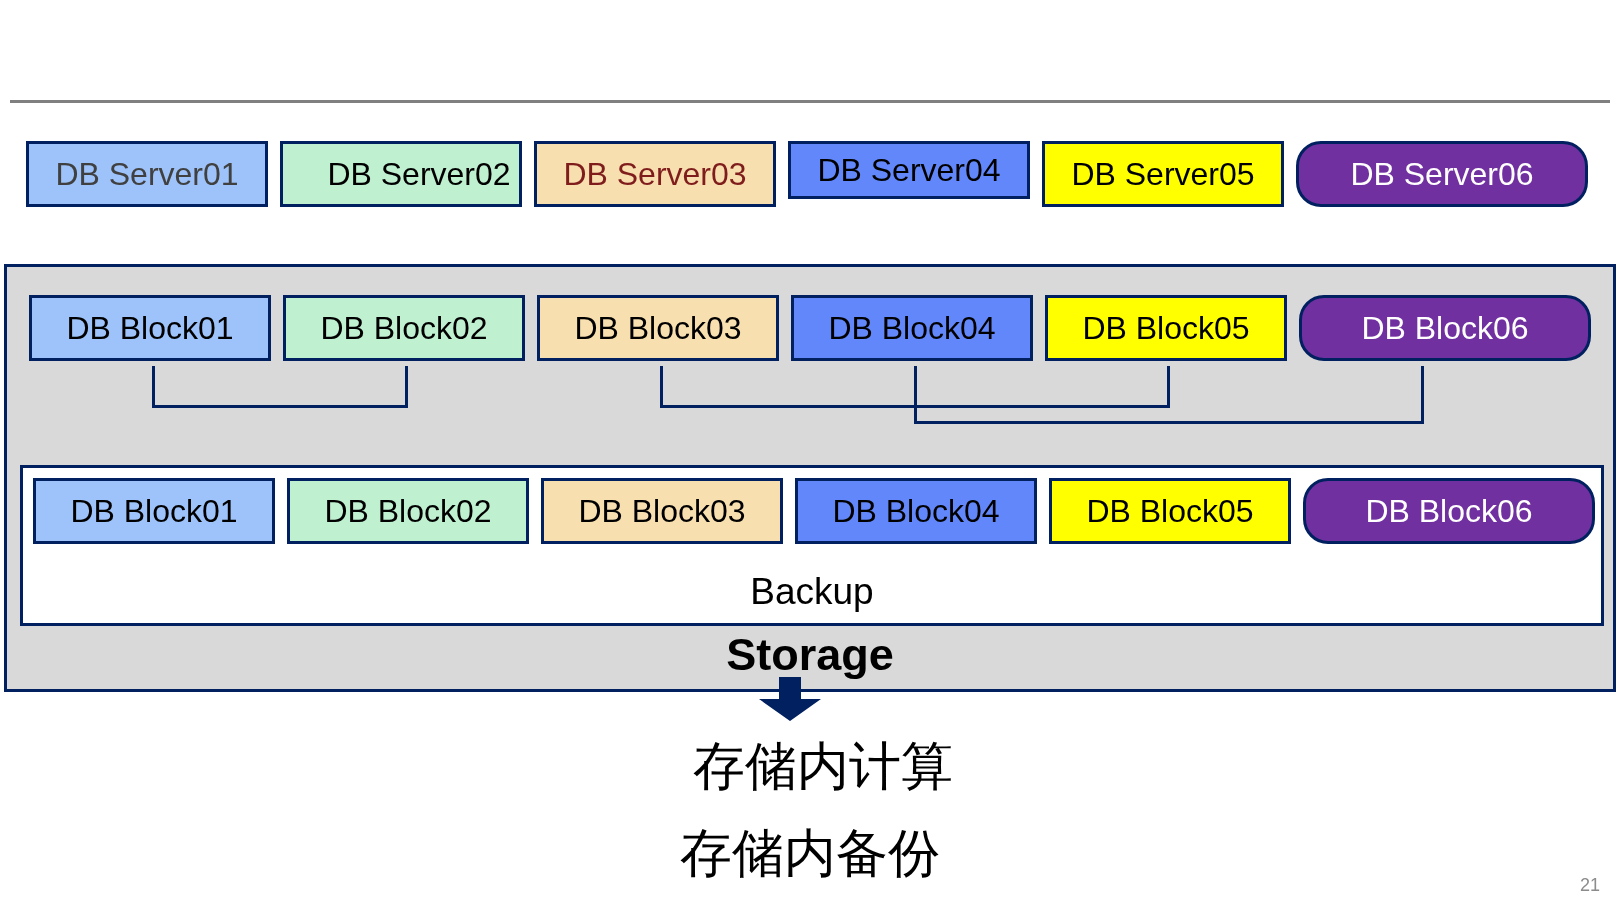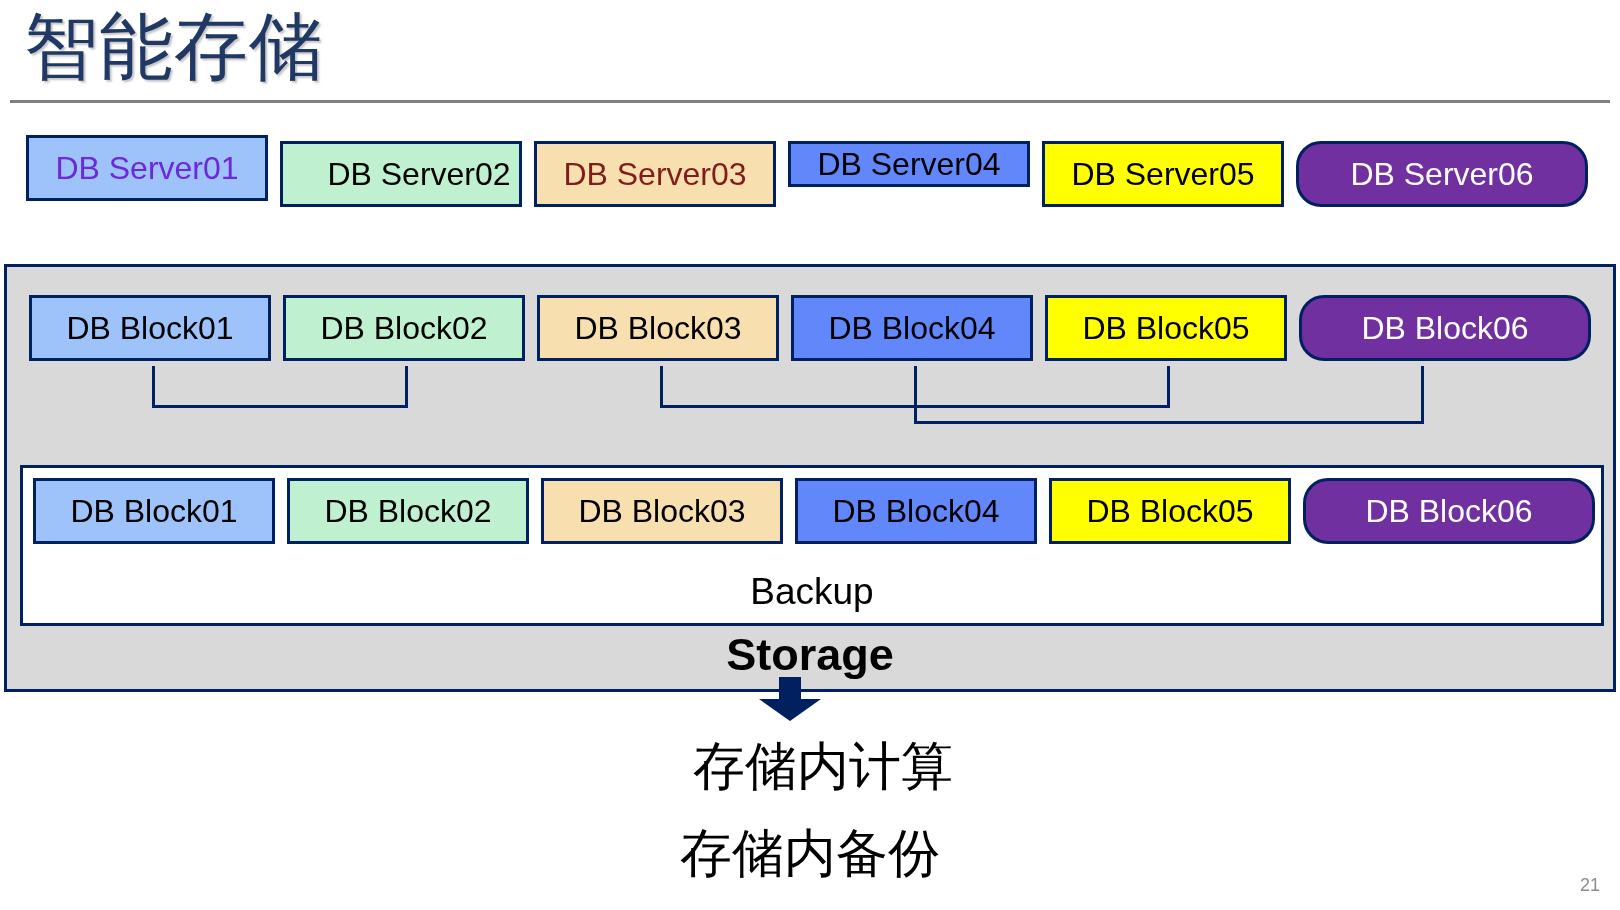--- a/index.html
+++ b/index.html
@@ -136,34 +136,33 @@
     bottom: 14px;
     font-size: 18px;
     color: #8C8C8C;
   }
 </style>
 </head>
 <body>
 
 <div id="slide">
 
-  <div class="slide-title">智能存储</div>
   <div class="title-rule"></div>
 
   <div id="server-row">
-      <div class="node" style="left: 26px; top: 135px; width: 242px; height: 66px; background: rgb(157, 195, 250); color: #6d28d9;">
+      <div class="node" style="left: 26px; top: 141px; width: 242px; height: 66px; background: rgb(157, 195, 250); color: #404040;">
         <span>DB Server01</span>
       </div>
       <div class="node" style="left: 280px; top: 141px; width: 242px; height: 66px; background: rgb(191, 240, 208); color: rgb(0, 0, 0); padding-left: 36px;">
         <span>DB Server02</span>
       </div>
       <div class="node" style="left: 534px; top: 141px; width: 242px; height: 66px; background: rgb(248, 223, 175); color: #7f1d1d;">
         <span>DB Server03</span>
       </div>
-      <div class="node" style="left: 788px; top: 141px; width: 242px; height: 46px; background: rgb(98, 135, 250); color: rgb(0, 0, 0);">
+      <div class="node" style="left: 788px; top: 141px; width: 242px; height: 58px; background: rgb(98, 135, 250); color: rgb(0, 0, 0);">
         <span>DB Server04</span>
       </div>
       <div class="node" style="left: 1042px; top: 141px; width: 242px; height: 66px; background: rgb(255, 255, 0); color: rgb(0, 0, 0);">
         <span>DB Server05</span>
       </div>
       <div class="node on-dark" style="left: 1296px; top: 141px; width: 292px; height: 66px; background: rgb(112, 48, 160); color: rgb(255, 255, 255);">
         <span>DB Server06</span>
       </div>
     </div>
 

